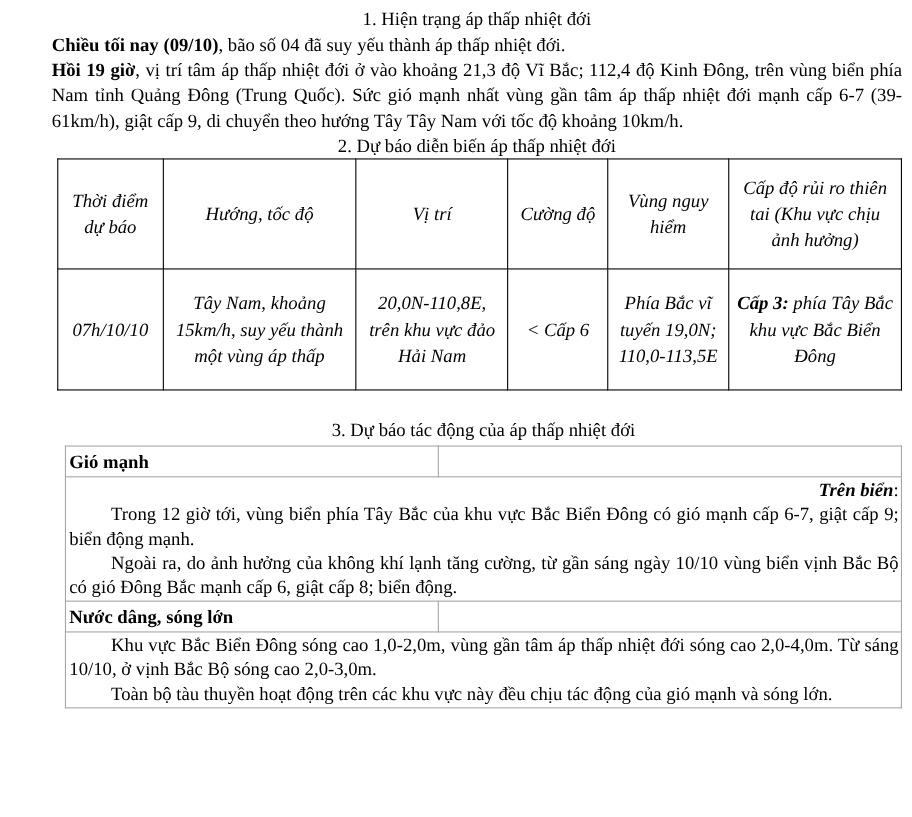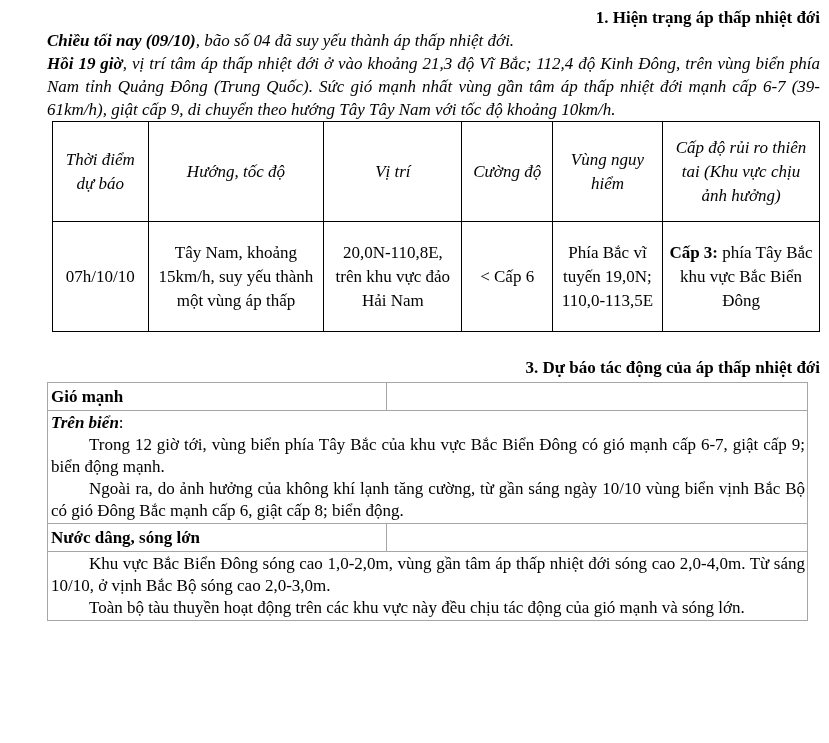--- a/index.html
+++ b/index.html
@@ -10,61 +10,62 @@
     background: #ffffff;
     color: #000000;
     font-family: "Liberation Serif", "DejaVu Serif", serif;
     font-size: 17px;
     line-height: 23px;
     overflow: hidden;
     box-sizing: border-box;
     padding: 6px 9px 0 47px;
   }
   .heading {
-    font-weight: bold;
+    font-weight: normal;
     margin: 0 0 0 0;
-    text-align: right;
+    text-align: center;
   }
   .para {
     margin: 0;
     text-align: justify;
-    font-style: italic;
   }
   .lead-bold { font-weight: bold; }
 
   
   table.forecast {
     border-collapse: collapse;
     table-layout: fixed;
     margin-left: 5px;
     width: 768px;
   }
   table.forecast th, table.forecast td {
     border: 1px solid #000000;
     text-align: center;
     vertical-align: middle;
     padding: 2px 4px;
     font-weight: normal;
     line-height: 24px;
     box-sizing: border-box;
+    font-style: italic;
   }
   table.forecast th { font-style: italic; height: 100px; }
   table.forecast td { height: 110px; }
   .col-time { width: 92px; }
   .col-dir { width: 169px; }
   .col-pos { width: 133px; }
   .col-int { width: 87px; }
   .col-danger { width: 106px; }
   .col-risk { width: 151px; }
 
   
   .s3-heading { margin-top: 24px; margin-bottom: 3px; margin-left: 12px; }
   table.impact {
     border-collapse: collapse;
     table-layout: fixed;
+    margin-left: 12px;
     width: 761px;
     font-family: Liberation Serif, serif;
   }
   table.impact td {
     border: 1px solid #a6a6a6;
     vertical-align: middle;
     padding: 0;
     box-sizing: border-box;
   }
   table.impact td.label-cell {
@@ -78,21 +79,21 @@
     vertical-align: top;
   }
   .cell-para {
     margin: 0;
     text-align: justify;
     text-indent: 38px;
     line-height: 22px;
   }
   .sub-label {
     margin: 0;
-    text-align: left;
+    text-align: right;
     text-indent: 0;
     line-height: 22px;
   }
   .sub-label .lbl { font-weight: bold; font-style: italic; }
 
   .footer-note {
     margin: 5px 0 0 16px;
     font-weight: bold;
     font-style: italic;
     text-align: justify;
@@ -103,20 +104,21 @@
 <body>
 
 <div class="page">
 
   <p class="heading">1. Hiện trạng áp thấp nhiệt đới</p>
 
   <p class="para"><span class="lead-bold">Chiều tối nay (09/10)</span><span>, bão số 04 đã suy yếu thành áp thấp nhiệt đới.</span></p>
 
   <p class="para"><span class="lead-bold">Hồi 19 giờ</span><span>, vị trí tâm áp thấp nhiệt đới ở vào khoảng 21,3 độ Vĩ Bắc; 112,4 độ Kinh Đông, trên vùng biển phía Nam tỉnh Quảng Đông (Trung Quốc). Sức gió mạnh nhất vùng gần tâm áp thấp nhiệt đới mạnh cấp 6-7 (39-61km/h), giật cấp 9, di chuyển theo hướng Tây Tây Nam với tốc độ khoảng 10km/h.</span></p>
 
+  <p class="heading">2. Dự báo diễn biến áp thấp nhiệt đới</p>
 
   <table class="forecast">
     <tbody>
       <tr>
         <th class="col-time">Thời điểm dự báo</th>
         <th class="col-dir">Hướng, tốc độ</th>
         <th class="col-pos">Vị trí</th>
         <th class="col-int">Cường độ</th>
         <th class="col-danger">Vùng nguy hiểm</th>
         <th class="col-risk">Cấp độ rủi ro thiên tai (Khu vực chịu ảnh hưởng)</th>

